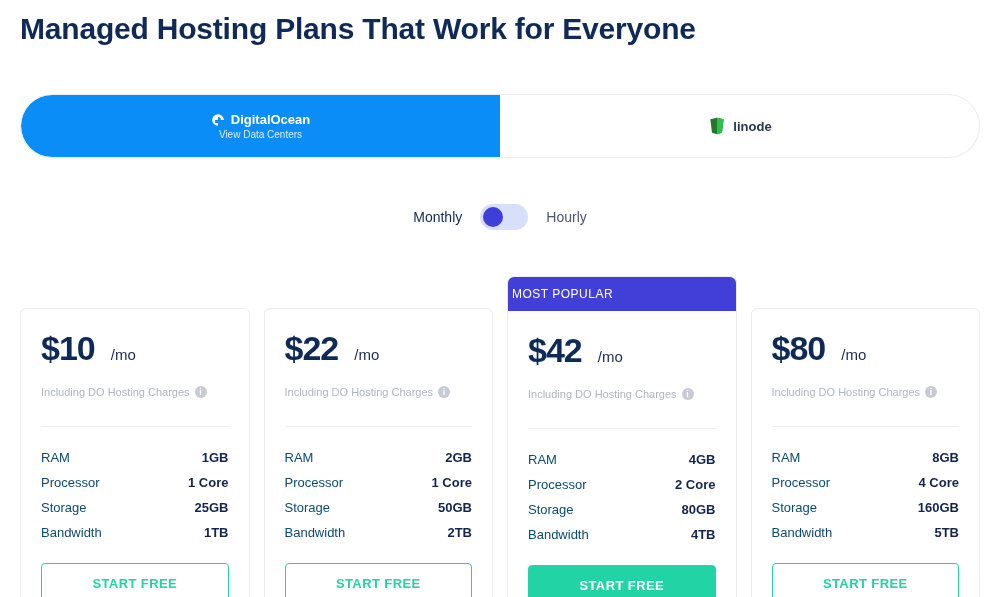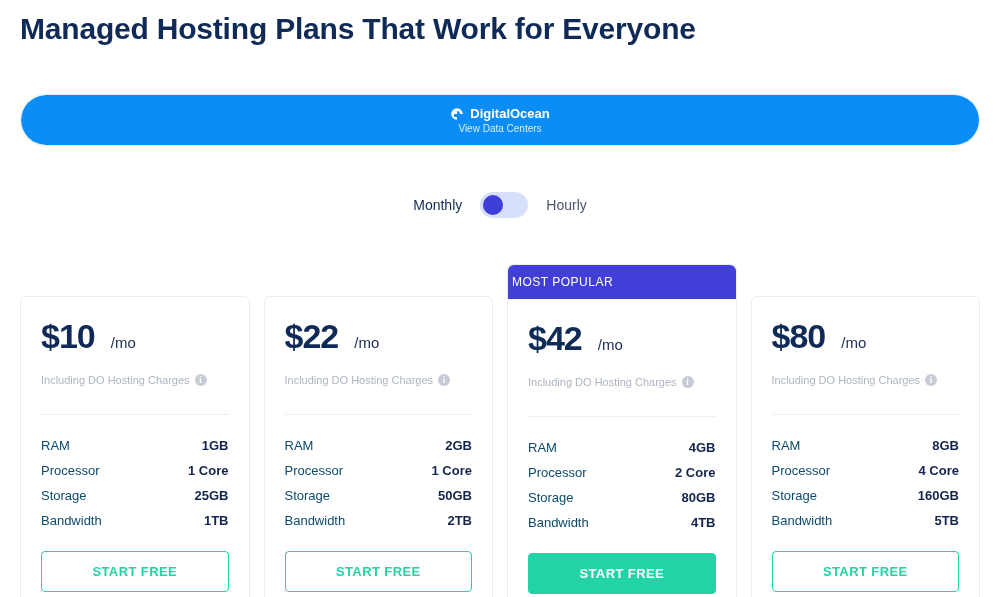--- a/index.html
+++ b/index.html
@@ -19,21 +19,21 @@
     letter-spacing: -0.2px;
   }
 
   
   .provider-tabs {
     margin-top: 48px;
     display: flex;
     background: #ffffff;
     border: 1px solid #e9ecf2;
     border-radius: 999px;
-    height: 52px;
+    height: 64px;
     overflow: hidden;
     box-shadow: 0 1px 2px rgba(0,0,0,0.03);
   }
   .ptab {
     flex: 1;
     position: relative;
     display: flex;
     flex-direction: column;
     align-items: center;
     justify-content: center;
@@ -164,20 +164,31 @@
         <span>
           <svg width="14" height="14" viewBox="0 0 24 24">
               <path fill="#fff" d="M12 2a10 10 0 1 0 0 20v-5H7v-5h5V7a5 5 0 0 1 5 5h5A10 10 0 0 0 12 2z"></path>
             </svg>
         </span>
         <span class="label">DigitalOcean</span>
       </div>
       <span class="sublabel">View Data Centers</span>
     </div>
 
+    <div class="ptab">
+      <div class="label-row">
+        <span>
+          <svg width="20" height="22" viewBox="0 0 24 24">
+              <path fill="#1f7a2e" d="M4 4l8-2 8 2-2 16-6 2-6-2z"></path>
+              <path fill="#2fbf4a" d="M12 2l8 2-2 16-6 2z"></path>
+            </svg>
+        </span>
+        <span class="label">linode</span>
+      </div>
+    </div>
 
 
 
 
   </div>
 
   <div class="toggle-row">
     <span class="tlabel active">Monthly</span>
     <span class="switch">
       <span class="knob"></span>

